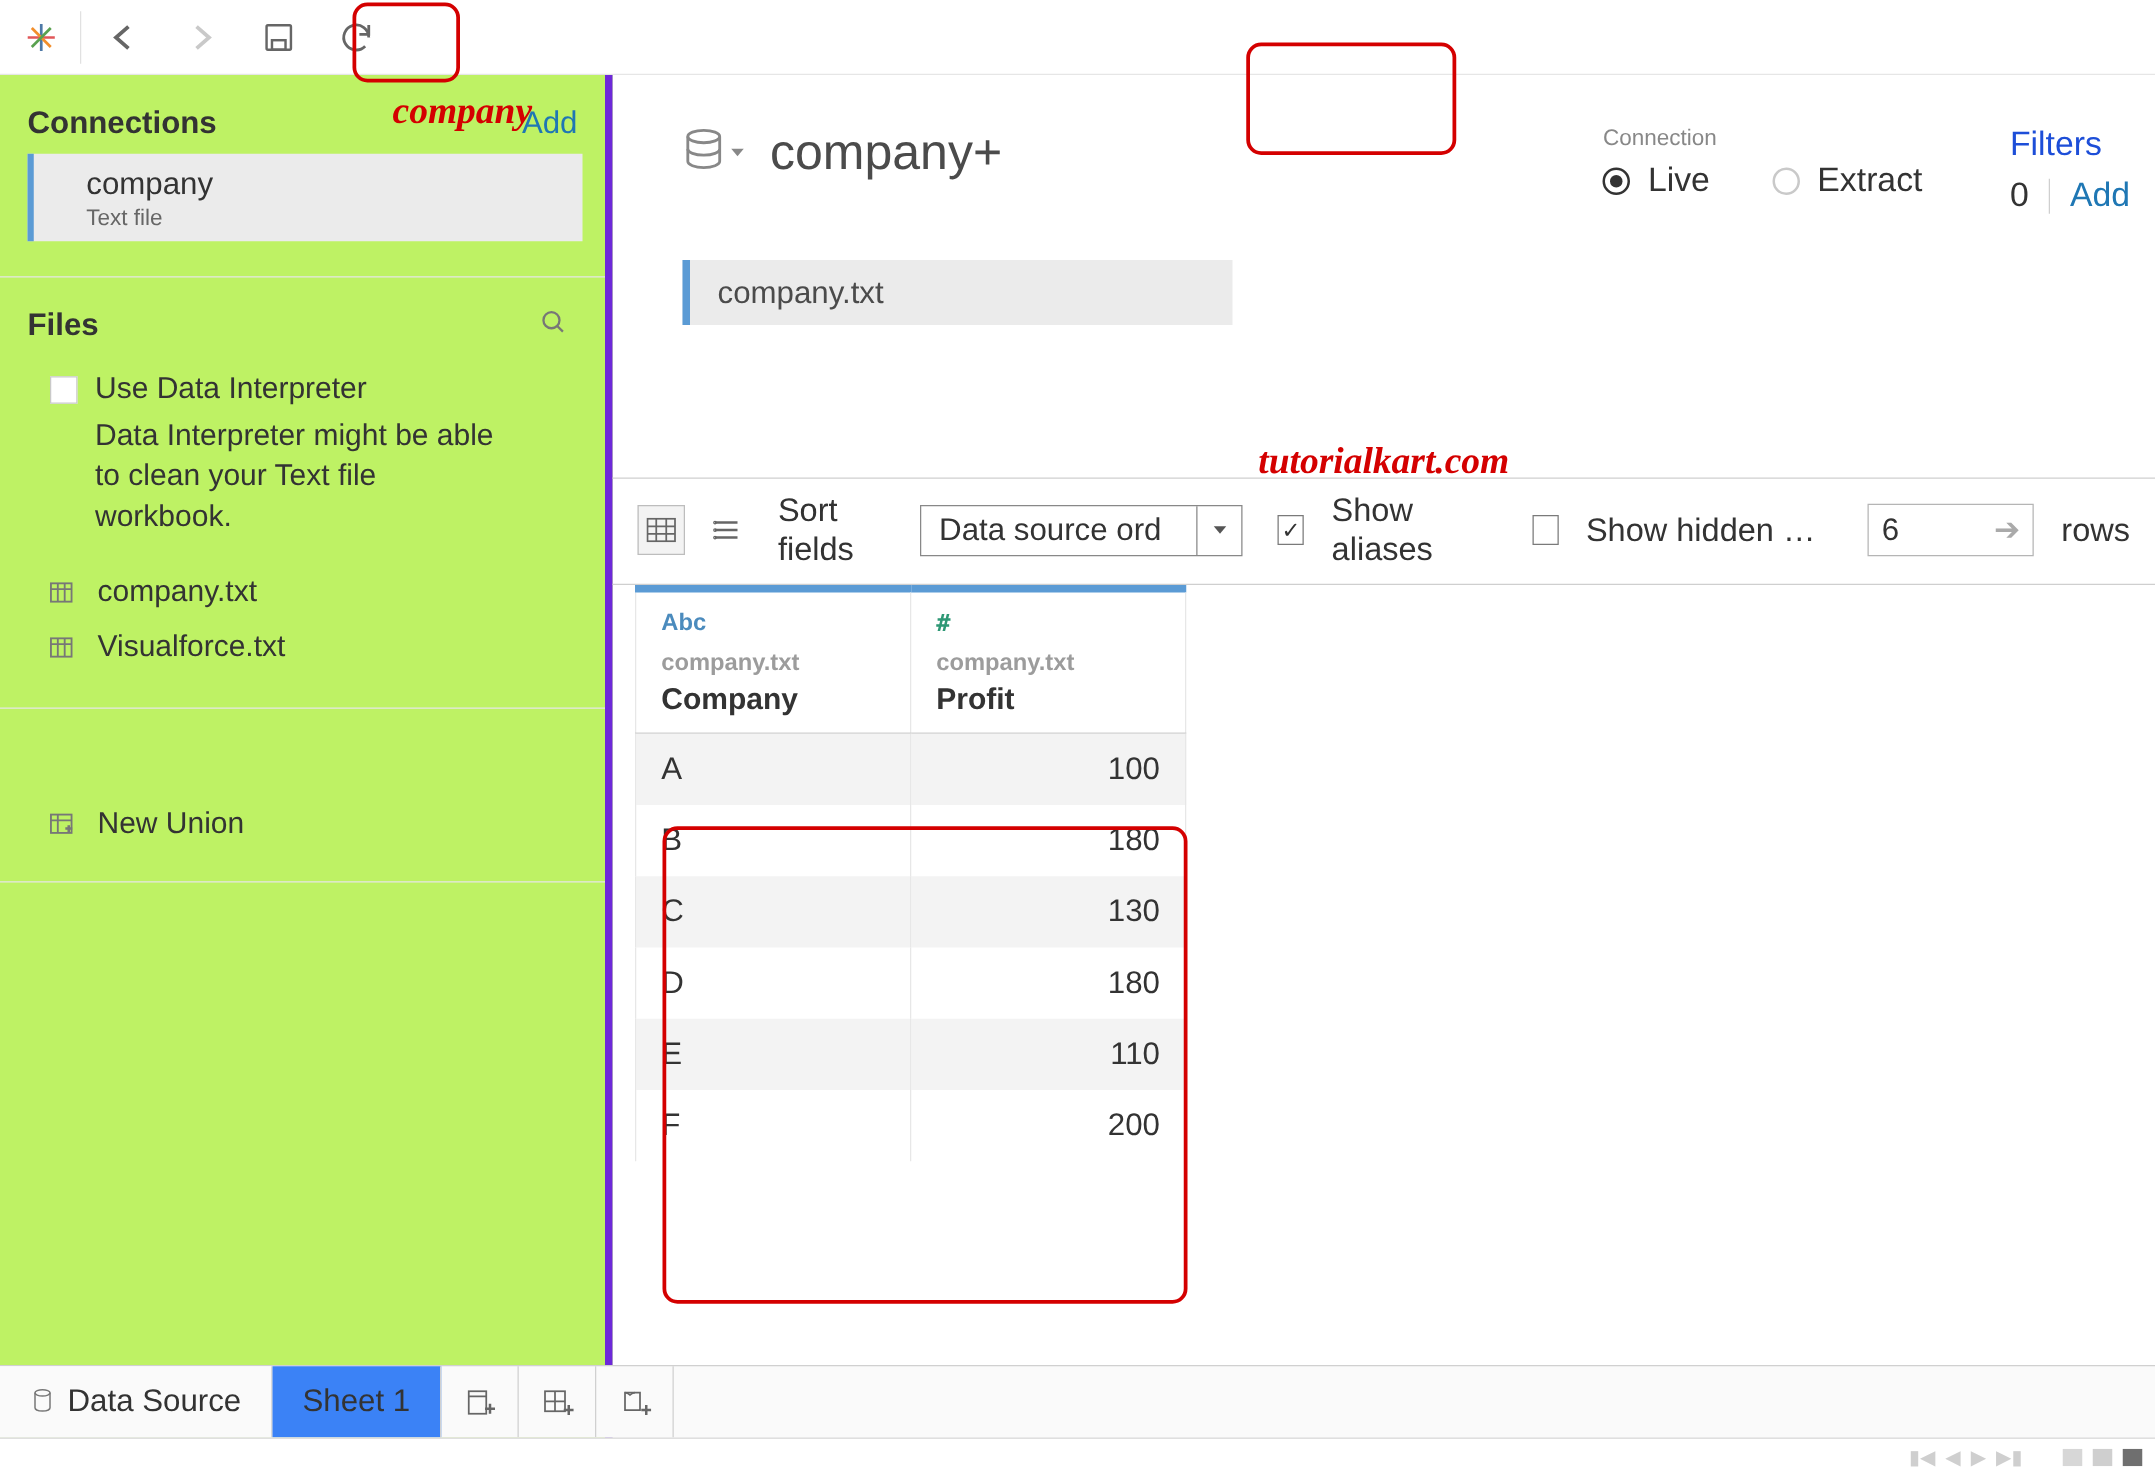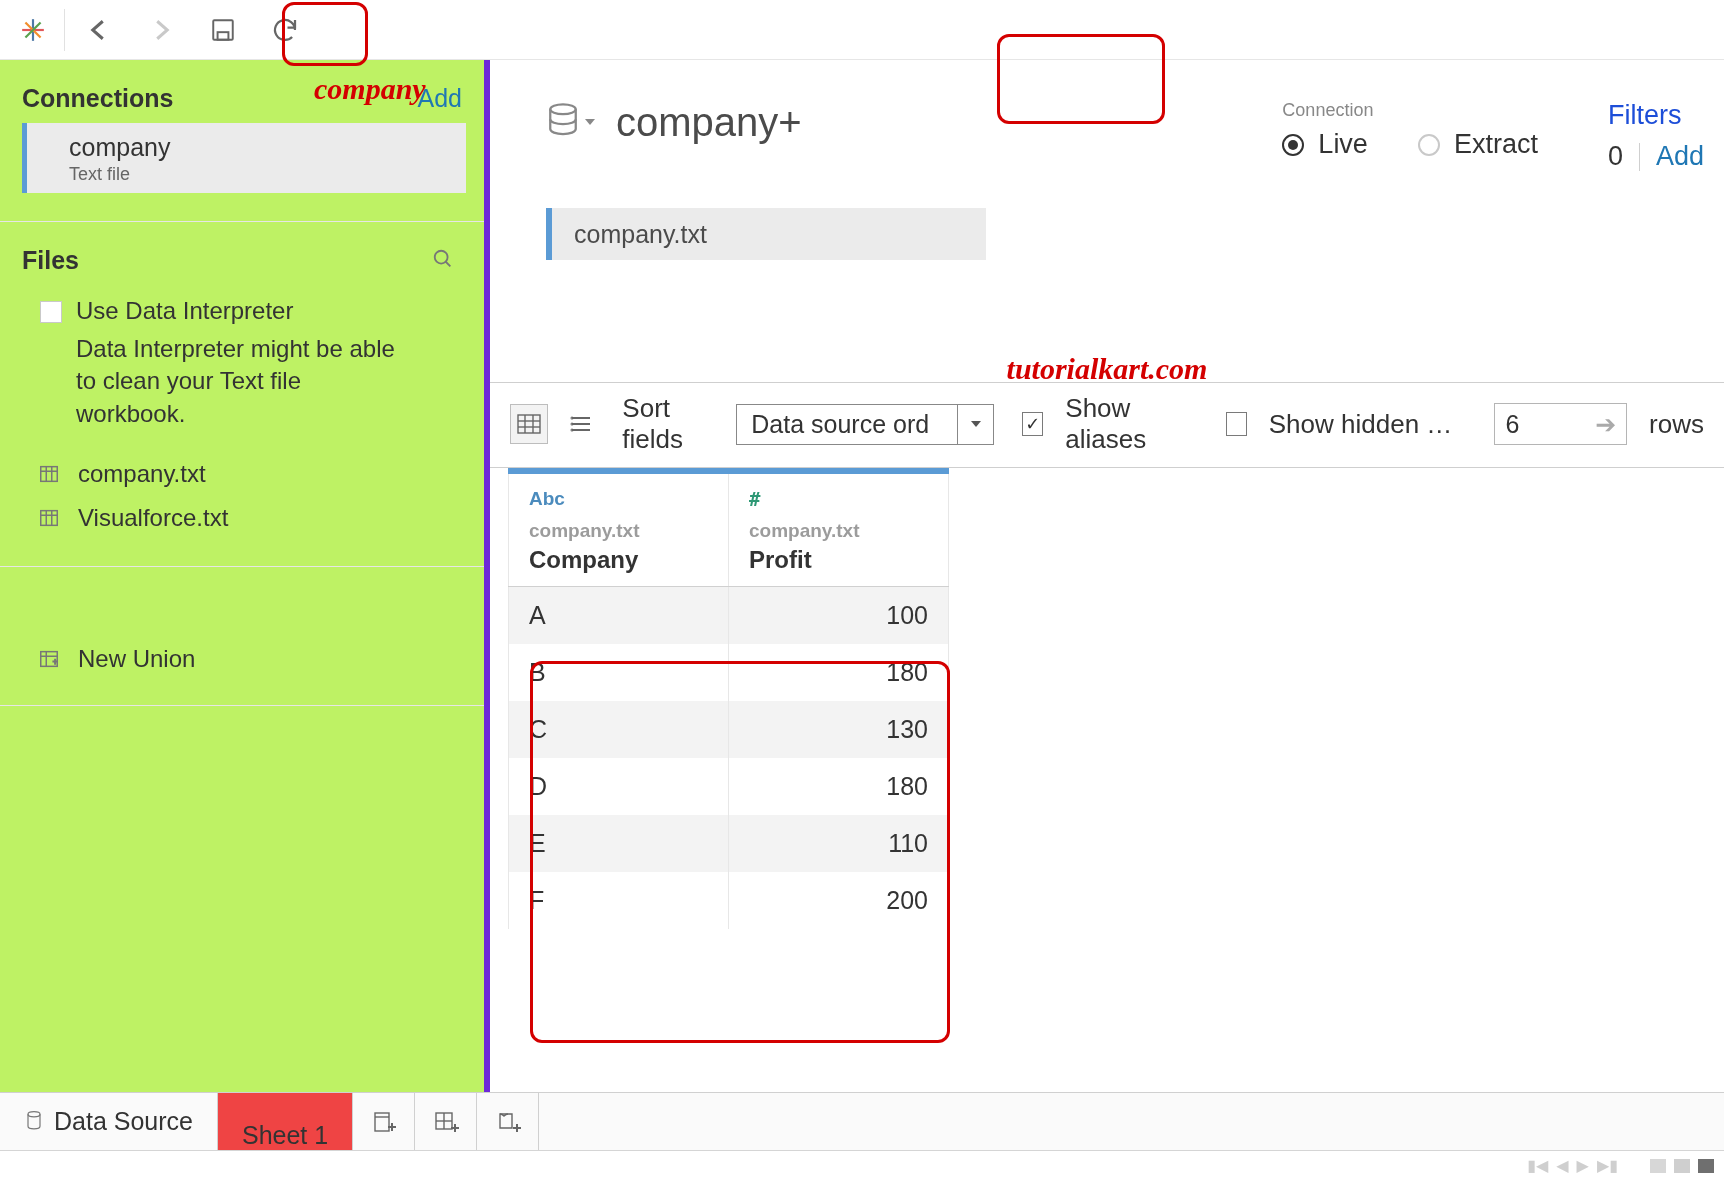--- a/index.html
+++ b/index.html
@@ -70,21 +70,21 @@
   .type-abc{color:#4b8bbd;}
   .type-num{color:#2e9875;font-family:monospace;}
   .col-src{color:#9c9c9c;font-size:19px;margin-top:10px;}
   .col-name{font-weight:700;font-size:24px;margin-top:4px;color:#333;}
   .body-row:nth-child(odd) td{background:#f3f3f3;}
   .body-row td{padding:14px 20px;font-size:25px;border-left:1px solid #e7e7e7;border-right:1px solid #e7e7e7;}
   .body-row td.num{text-align:right;}
   .bottom-tabs{position:absolute;bottom:0;left:0;width:1724px;height:58px;border-top:1px solid #d0d0d0;display:flex;align-items:stretch;background:#fafafa;}
   .tab{display:flex;align-items:center;gap:10px;padding:0 24px;border-right:1px solid #d0d0d0;font-size:25px;color:#333;cursor:pointer;background:#fff;}
   .tab.datasrc{background:#fafafa;}
-  .tab.inactive{background:#ef4444;align-items:flex-end;}
+  .tab.inactive{background:#3b82f6;}
   .add-btn{width:62px;display:flex;align-items:center;justify-content:center;border-right:1px solid #d0d0d0;color:#666;cursor:pointer;}
   .status-bar{position:absolute;bottom:0;left:0;width:1724px;height:30px;border-top:1px solid #d5d5d5;background:#fff;display:flex;align-items:center;}
   .bottom-tabs{bottom:30px;}
   .status-right{margin-left:auto;display:flex;align-items:center;gap:8px;padding-right:10px;color:#cfcfcf;}
   .status-right .pg{font-size:16px;}
   .annot{position:absolute;border:3px solid #d40000;border-radius:12px;pointer-events:none;}
   .annot-label{position:absolute;color:#d40000;font-family:"Times New Roman",serif;font-style:italic;font-weight:700;font-size:30px;pointer-events:none;}
   .hidden-trunc{white-space:nowrap;overflow:hidden;text-overflow:ellipsis;max-width:240px;display:inline-block;}
 </style>
 </head>

